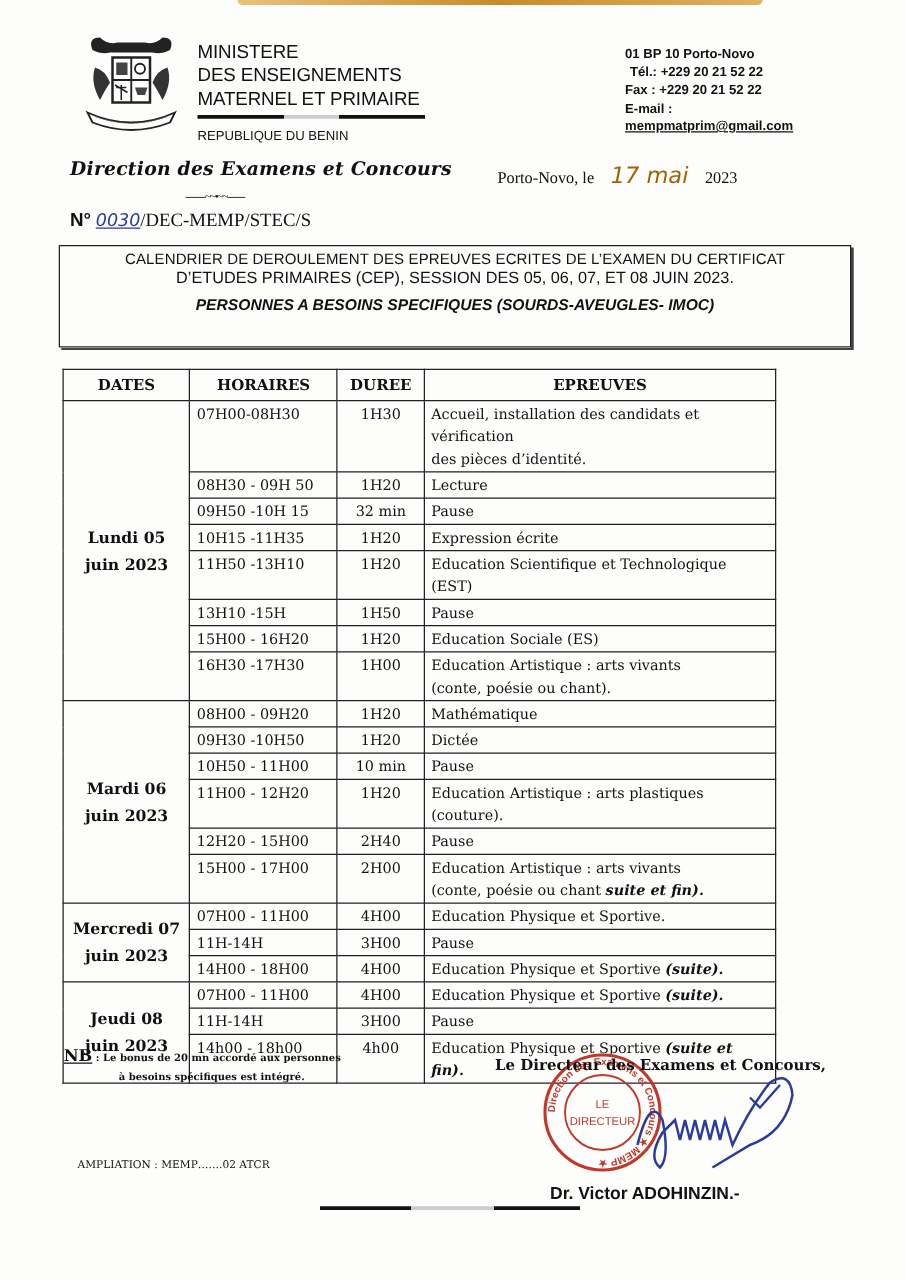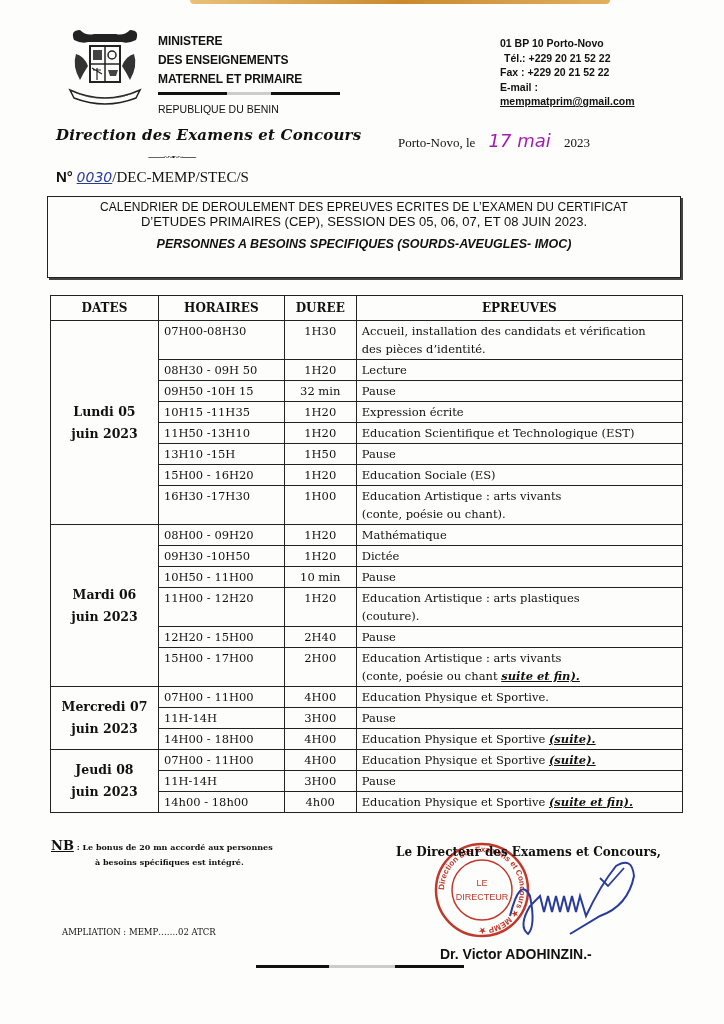--- a/index.html
+++ b/index.html
@@ -1,51 +1,51 @@
 <!DOCTYPE html>
 <html><head>
 <meta charset="utf-8">
 <style>
   html, body { margin:0; padding:0; }
   body { width:724px; height:1024px; background:#fdfdfc; position:relative; overflow:hidden; font-family:"Liberation Serif", serif; color:#111; }
   .topband { position:absolute; left:190px; top:0; width:420px; height:4px; background:linear-gradient(90deg,#e8c27a,#c98a2c,#e0b060); border-radius:0 0 4px 4px; }
   .emblem { position:absolute; left:66px; top:26px; width:78px; height:80px; }
-  .ministry { position:absolute; left:158px; top:32px; font-family:"Liberation Sans", sans-serif; font-size:12px; line-height:19px; font-weight:bold; letter-spacing:-0.1px; }
+  .ministry { position:absolute; left:158px; top:32px; font-family:"Liberation Sans", sans-serif; font-size:15px; line-height:19px; font-weight:normal; letter-spacing:-0.1px; }
   .ministry-rule { position:absolute; left:158px; top:92px; width:182px; height:3px; background:linear-gradient(90deg,#111 0 38%, #ccc 38% 62%, #111 62% 100%); }
   .republic { position:absolute; left:158px; top:103px; font-family:"Liberation Sans", sans-serif; font-size:10.5px; }
   .contact { position:absolute; left:500px; top:36px; font-family:"Liberation Sans", sans-serif; font-size:10.5px; font-weight:bold; line-height:14.5px; }
   .contact .tel { padding-left:4px; }
   .contact .email-addr { text-decoration:underline; }
   .direction { position:absolute; left:56px; top:126px; font-family:"DejaVu Serif", serif; font-style:italic; font-size:15px; font-weight:bold; letter-spacing:0.2px; }
   .ornament { position:absolute; left:148px; top:152px; font-size:9px; letter-spacing:-1px; }
   .ref { position:absolute; left:56px; top:168px; font-size:15px; font-weight:normal; }
   .ref .no { font-family:"Liberation Sans", sans-serif; font-weight:bold; }
   .ref .num { color:#2a3b9c; font-family:"DejaVu Sans", sans-serif; font-style:italic; text-decoration:underline; font-size:14px; }
   .place { position:absolute; left:398px; top:130px; font-size:13px; }
-  .place .hand { color:#a21caf; font-family:"DejaVu Sans", sans-serif; font-style:italic; font-size:18px; padding:0 10px; }
+  .place .hand { color:#a16207; font-family:"DejaVu Sans", sans-serif; font-style:italic; font-size:18px; padding:0 10px; }
   .titlebox { position:absolute; left:47px; top:196px; width:632px; height:80px; border:1.5px solid #222; box-shadow:2px 2px 0 #444; text-align:center; }
   .titlebox .l1 { font-family:"Liberation Sans", sans-serif; font-size:12px; margin-top:3px; letter-spacing:0.1px; }
   .titlebox .l2 { font-family:"Liberation Sans", sans-serif; font-size:13px; margin-top:0; }
   .titlebox .l3 { font-family:"Liberation Sans", sans-serif; font-size:12.5px; font-weight:bold; font-style:italic; margin-top:8px; }
-  table.sched { position:absolute; left:50px; top:295px; width:633px; border-collapse:collapse; font-family:"DejaVu Serif", serif; font-size:11.5px; }
+  table.sched { position:absolute; left:50px; top:295px; width:571px; border-collapse:collapse; font-family:"DejaVu Serif", serif; font-size:11.5px; }
   table.sched td, table.sched th { border:1.3px solid #222; padding:1px 5px; vertical-align:top; line-height:18px; }
   table.sched th { font-weight:bold; text-align:center; font-size:12px; padding:3px 5px; }
   table.sched td.date { text-align:center; vertical-align:middle; font-weight:bold; font-size:12.5px; line-height:22px; }
   table.sched td.dur { text-align:center; }
   col.c1 { width:108px; } col.c2 { width:126px; } col.c3 { width:72px; } col.c4 { width:327px; }
   .nb { position:absolute; left:51px; top:838px; font-family:"DejaVu Serif", serif; font-size:8px; font-weight:bold; line-height:15px; }
   .nb .tag { font-size:13px; text-decoration:underline; }
   .nb .l2 { padding-left:44px; }
   .signer { position:absolute; left:396px; top:845px; font-family:"DejaVu Serif", serif; font-size:12px; font-weight:bold; }
   .stamp { position:absolute; left:432px; top:840px; width:100px; height:100px; }
   .signature { position:absolute; left:500px; top:856px; width:150px; height:90px; }
   .signame { position:absolute; left:440px; top:930px; font-family:"Liberation Sans", sans-serif; font-size:14px; font-weight:bold;margin-top:16px; }
   .ampliation { position:absolute; left:62px; top:927px; font-family:"DejaVu Serif", serif; font-size:8.5px; }
   .footrule { position:absolute; left:256px; top:965px; width:208px; height:3px; background:linear-gradient(90deg,#111 0 35%, #ccc 35% 67%, #111 67% 100%); }
-  em.it { font-style:italic; font-weight:bold; text-decoration:underline; text-decoration-thickness:0.5px; }
+  em.it { font-style:italic; font-weight:bold; text-decoration-thickness:0.5px; }
 </style>
 </head>
 <body>
 
 <div class="topband"></div>
 
 <svg class="emblem" viewBox="0 0 78 80">
   <path d="M8 14 Q4 4 14 4 Q20 10 28 8 L50 8 Q58 10 64 4 Q74 4 70 14 Q62 18 56 16 L22 16 Q16 18 8 14Z" fill="#222"></path>
   <rect x="24" y="20" width="30" height="36" fill="none" stroke="#222" stroke-width="2"></rect>
   <line x1="39" y1="20" x2="39" y2="56" stroke="#222" stroke-width="1.5"></line>

